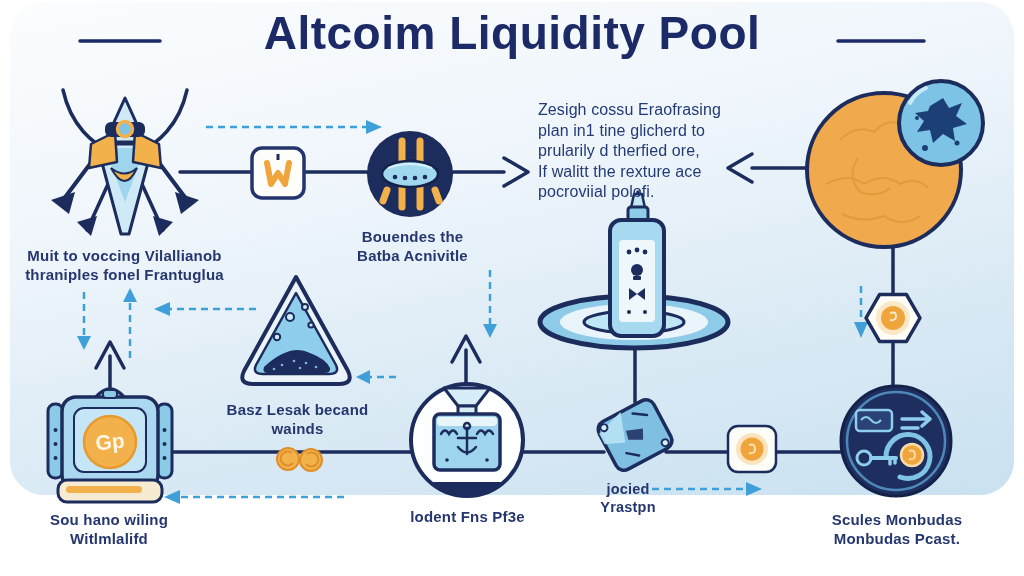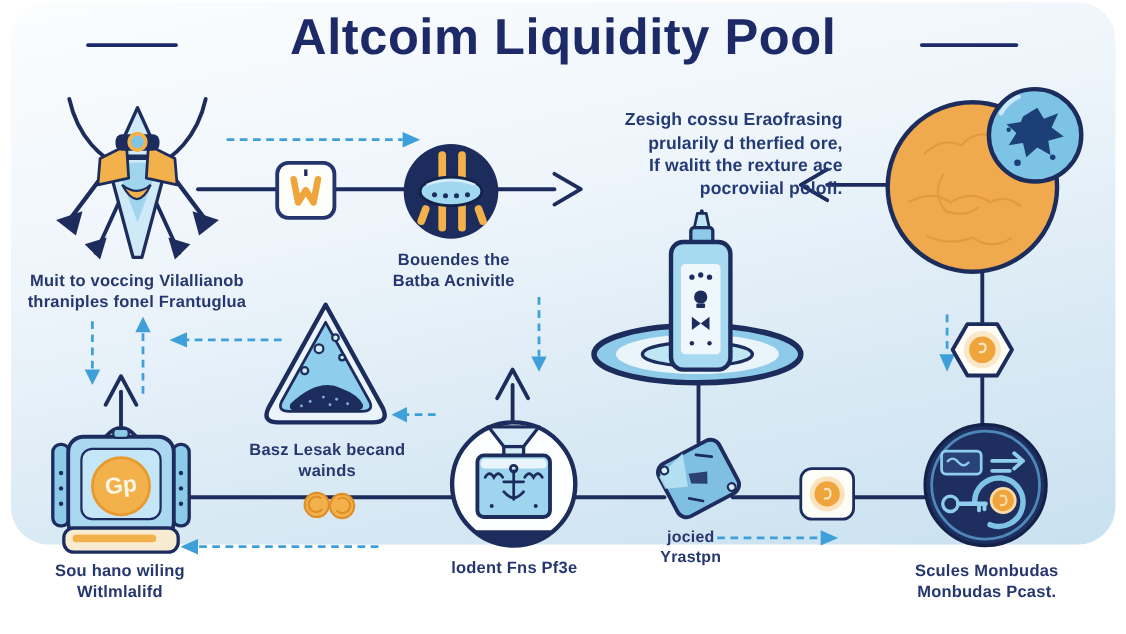--- a/index.html
+++ b/index.html
@@ -6,22 +6,22 @@
     font-family:"Liberation Sans", sans-serif;}
   #stage{position:relative;width:1024px;height:504px;background:#ffffff;}
   #panel{position:absolute;left:10px;right:10px;top:2px;bottom:9px;border-radius:34px;
     background:linear-gradient(168deg,#fbfdfe 0%,#eef5fb 38%,#dcebf5 66%,#c9e1f0 100%);}
   .layer{position:absolute;left:0;top:0;}
   #title{position:absolute;left:0;right:0;top:6px;text-align:center;
     font-size:46px;font-weight:800;color:#1d2a68;letter-spacing:.5px;}
   .cap{position:absolute;text-align:center;font-weight:700;font-size:15px;
     color:#26376f;line-height:1.24;letter-spacing:.2px;}
   .cap div{white-space:nowrap;text-align:center;}
-  #info-block{position:absolute;left:538px;top:100px;width:228px;text-align:right;
-    font-weight:700;font-size:16px;color:#233a77;line-height:20.5px;letter-spacing:.1px;}
+  #info-block{position:absolute;left:538px;top:100px;width:228px;text-align:left;
+    font-weight:400;font-size:16px;color:#233a77;line-height:20.5px;letter-spacing:.1px;}
   #backpack-badge{position:absolute;left:84px;top:429px;width:52px;height:26px;line-height:26px;
     text-align:center;font-size:21px;font-weight:800;color:#fff6e4;transform:rotate(-6deg);}
   .crystal-cap{font-size:14.5px;}
 </style>
 </head>
 <body>
 
 <div id="stage">
   <div id="panel"></div>
 
@@ -287,20 +287,21 @@
     <div>thraniples fonel Frantuglua</div>
   </div>
 
   <div class="cap" style="left:345px;top:228px;width:135px;">
     <div>Bouendes the</div>
     <div>Batba Acnivitle</div>
   </div>
 
   <div id="info-block">
     <div>Zesigh cossu Eraofrasing</div>
+    <div>plan in1 tine glicherd to</div>
     <div>prularily d therfied ore,</div>
     <div>If walitt the rexture ace</div>
     <div>pocroviial polofi.</div>
   </div>
 
   <div class="cap" style="left:210px;top:401px;width:175px;">
     <div>Basz Lesak becand</div>
     <div>wainds</div>
   </div>
 

